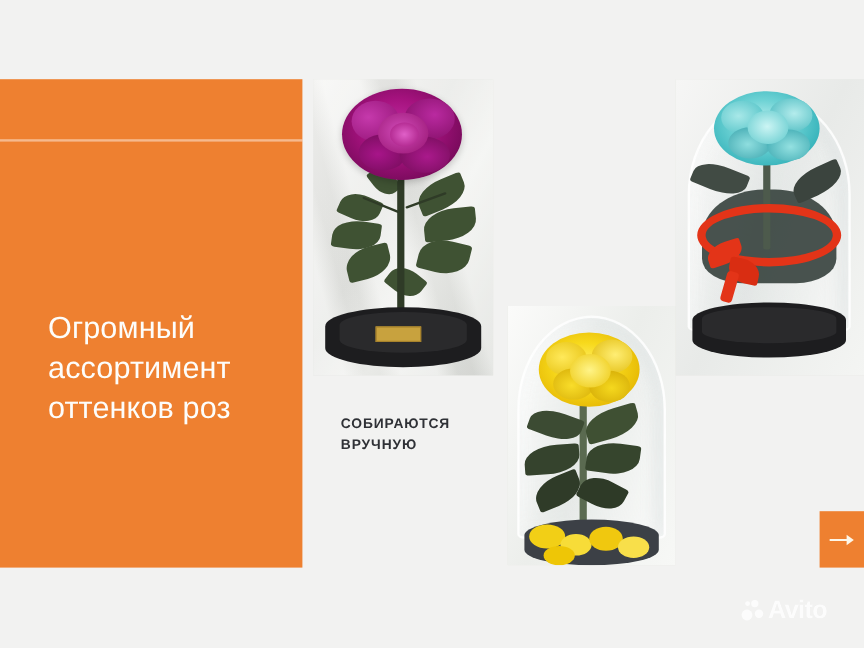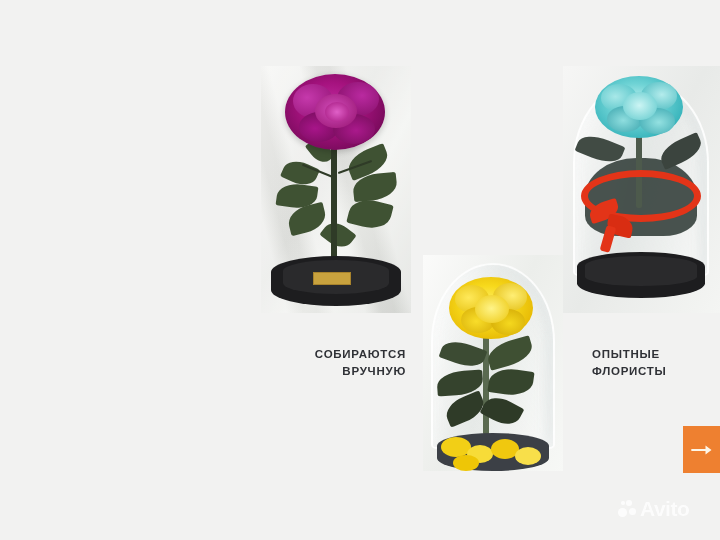--- a/index.html
+++ b/index.html
@@ -70,21 +70,21 @@
 
   .ribbon{ position:absolute; background:#e33418; border-radius:50%/50%; }
 
   
   .caption{
     position:absolute; color:#2f3136;
     font-size:11.5px; line-height:16.5px; font-weight:700;
     letter-spacing:.75px; text-transform:uppercase;
   }
   .cap-quality{ left:423px; top:106px; width:140px; }
-  .cap-hand{ left:266px; top:346px; width:140px;text-align:right; }
+  .cap-hand{ left:284px; top:346px; width:140px; }
   .cap-florist{ left:592px; top:346px; width:128px; }
 
   
   .next-btn{
     position:absolute; left:683px; top:426px; width:37px; height:47px;
     background:#ee8030; border:none; cursor:pointer;
     display:flex; align-items:center; justify-content:center;
   }
   .next-btn .arrow{ display:block; }
 
@@ -99,20 +99,24 @@
   .wm-text{
     color:#ffffff; font-size:21px; font-weight:700; letter-spacing:-.5px;
     line-height:1; text-shadow:0 0 1px rgba(0,0,0,.05);
   }
 </style>
 </head>
 <body>
 
 <div class="slide">
 
+  <div class="orange-panel">
+    <div class="divider"></div>
+    <div class="headline">Огромный ассортимент оттенков роз</div>
+  </div>
 
   <div class="photo photo-magenta">
     <div class="bg-cloth"></div>
 
     <div class="leaf" style="left:22px;top:96px;width:34px;height:22px;transform:rotate(24deg);"></div>
     <div class="leaf" style="left:16px;top:118px;width:40px;height:24px;transform:rotate(8deg);"></div>
     <div class="leaf" style="left:27px;top:140px;width:38px;height:26px;transform:rotate(-14deg);"></div>
     <div class="leaf" style="left:86px;top:84px;width:42px;height:24px;transform:rotate(-22deg);"></div>
     <div class="leaf" style="left:92px;top:108px;width:44px;height:26px;transform:rotate(-6deg);"></div>
     <div class="leaf" style="left:88px;top:134px;width:42px;height:28px;transform:rotate(14deg);"></div>
@@ -195,21 +199,20 @@
     <div class="ribbon" style="left:18px;top:104px;width:120px;height:52px;background:transparent;border:7px solid #e33418;border-radius:50%;"></div>
     <div style="position:absolute;left:26px;top:136px;width:30px;height:18px;background:#e33418;border-radius:60% 10% 60% 10%;transform:rotate(-18deg);"></div>
     <div style="position:absolute;left:44px;top:150px;width:26px;height:20px;background:#d92d12;border-radius:10% 60% 10% 60%;transform:rotate(12deg);"></div>
     <div style="position:absolute;left:40px;top:160px;width:10px;height:26px;background:#e33418;transform:rotate(16deg);border-radius:3px;"></div>
 
     <div class="base-disc" style="left:14px;top:186px;width:128px;height:46px;"></div>
     <div class="base-disc inner" style="left:22px;top:190px;width:112px;height:30px;"></div>
   </div>
 
   <div class="caption cap-hand">СОБИРАЮТСЯ ВРУЧНУЮ</div>
-  <div class="caption cap-florist">ОПЫТНЫЕ ФЛОРИСТЫ</div>
 
   <button class="next-btn" aria-label="arrow-right-icon">
     <svg class="arrow" width="22" height="12" viewBox="0 0 22 12">
       <path d="M1 6 H17" stroke="#fdf6e8" stroke-width="1.8" stroke-linecap="round" fill="none"></path>
       <path d="M14.5 1.6 L20.5 6 L14.5 10.4 Z" fill="#fdf6e8"></path>
     </svg>
   </button>
 
   <div class="watermark">
     <span class="wm-mark">

